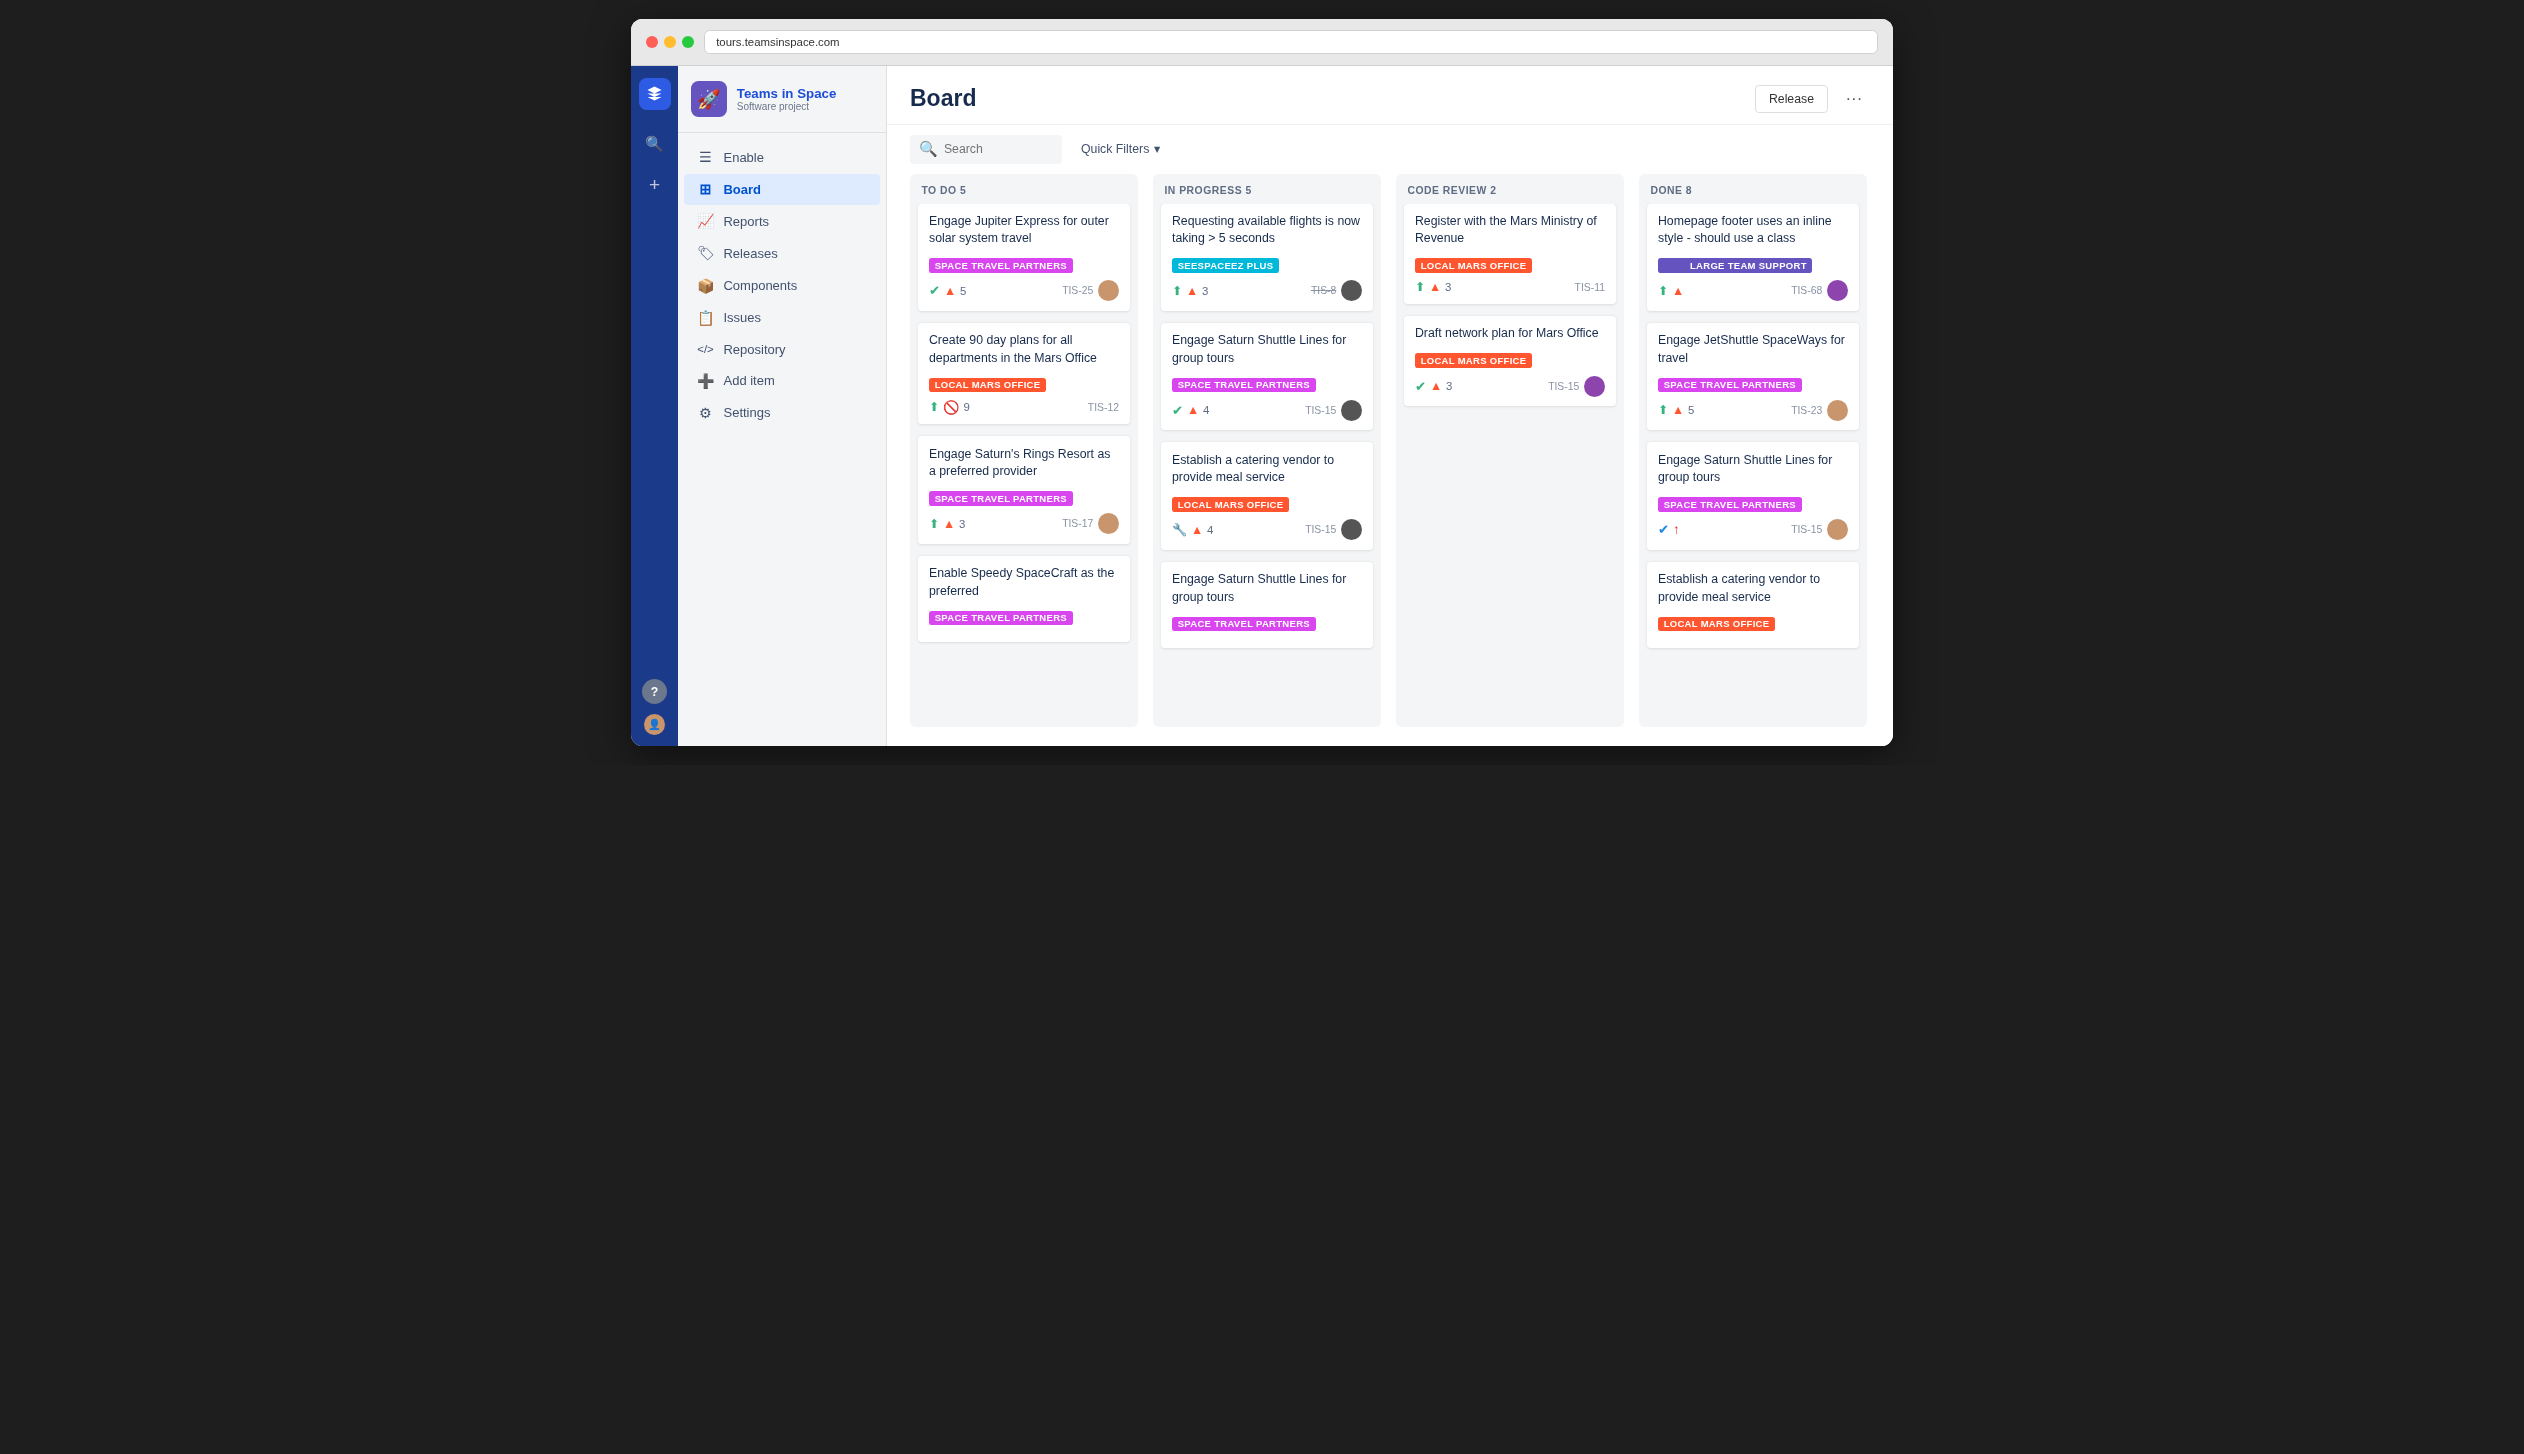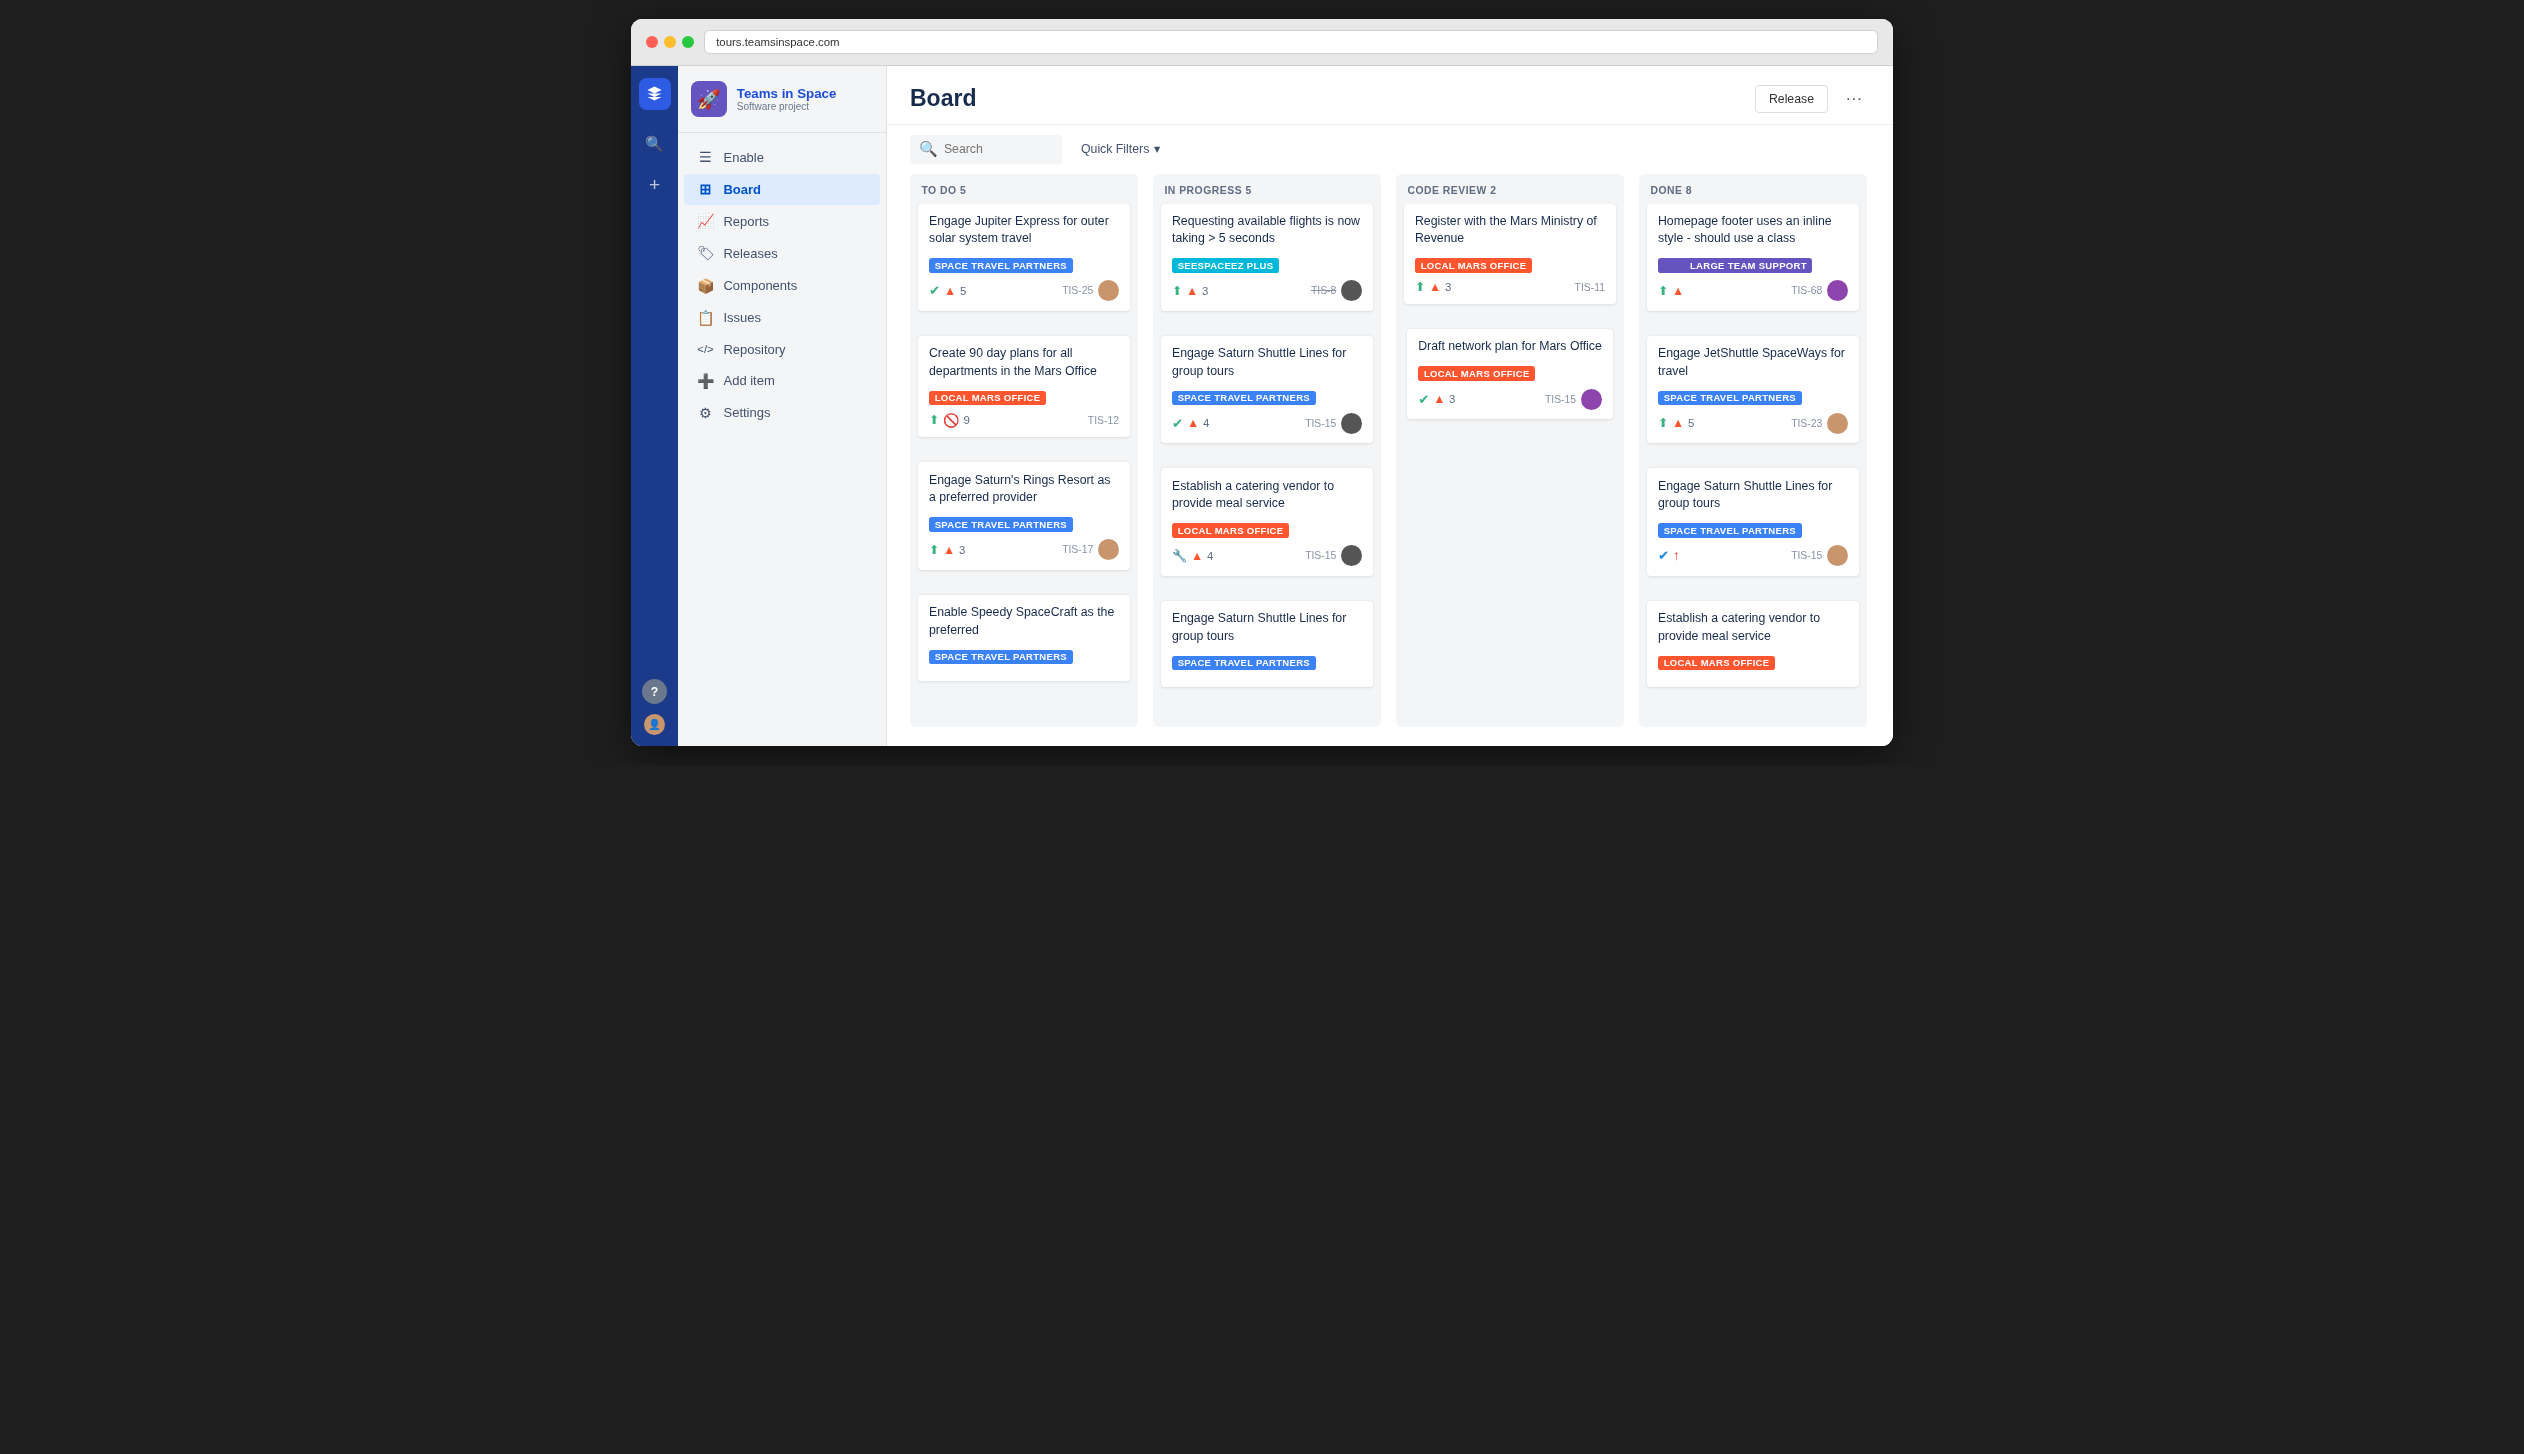--- a/index.html
+++ b/index.html
@@ -270,23 +270,22 @@
       letter-spacing: 0.5px;
       text-transform: uppercase;
       flex-shrink: 0;
     }
 
     .column-cards {
       overflow-y: auto;
       padding: 0 7.6px 7.6px;
       display: flex;
       flex-direction: column;
-      gap: 25px;
+      gap: 12px;
       flex: 1;
-      align-items: center;
     }
 
     .card {
       background: white;
       border-radius: 3.8px;
       padding: 9.5px 11.4px;
       box-shadow: 0 0.9px 2.8px rgba(0,0,0,0.1);
       cursor: pointer;
     }
 
@@ -300,21 +299,21 @@
     .card-label {
       display: inline-block;
       padding: 1.9px 5.7px;
       border-radius: 2.8px;
       font-size: 9.5px;
       font-weight: 700;
       margin-bottom: 7.6px;
       letter-spacing: 0.3px;
     }
 
-    .label-space-travel { background: #3b82f6; color: white; }
+    .label-space-travel { background: #d946ef; color: white; }
     .label-local-mars { background: #ff5630; color: white; }
     .label-seespaceez { background: #00b8d9; color: white; }
     .label-large-team { background: #6554c0; color: white; padding-left: 32px; }
 
     .card-footer {
       display: flex;
       align-items: center;
       justify-content: space-between;
     }
 

